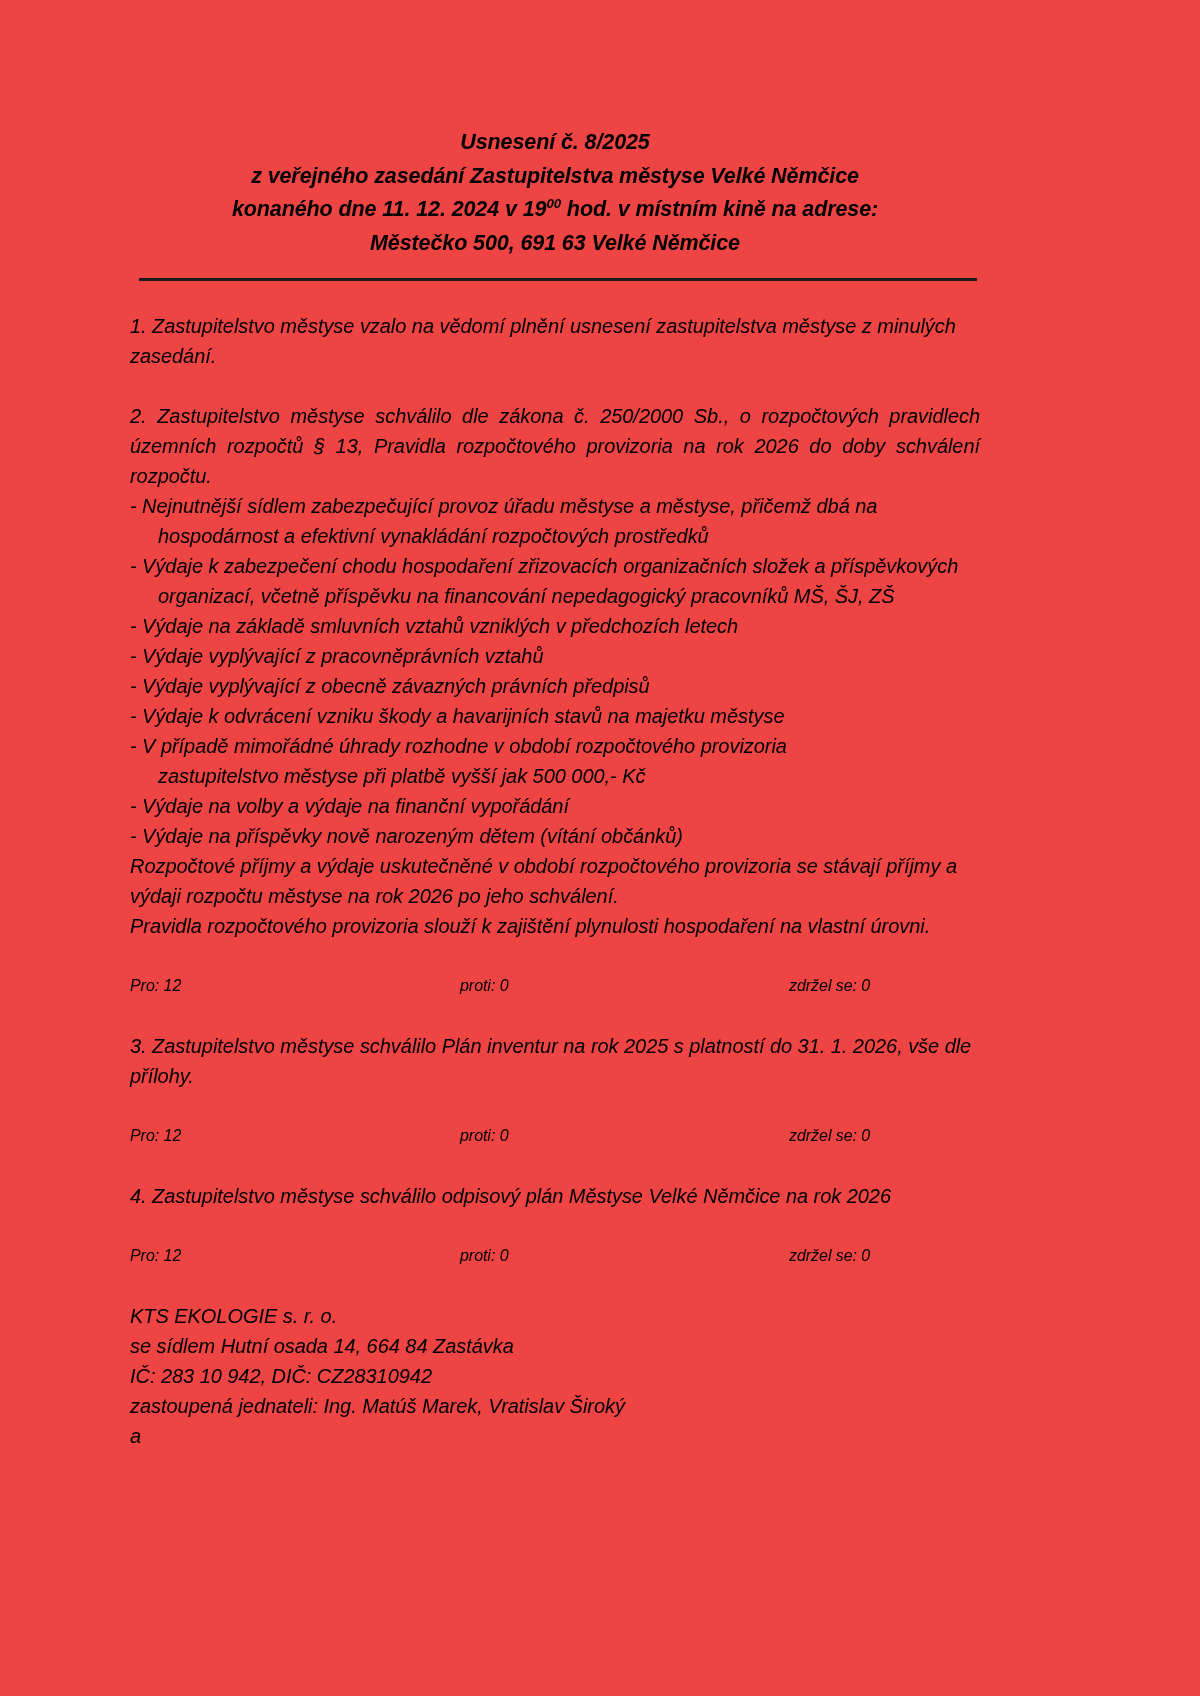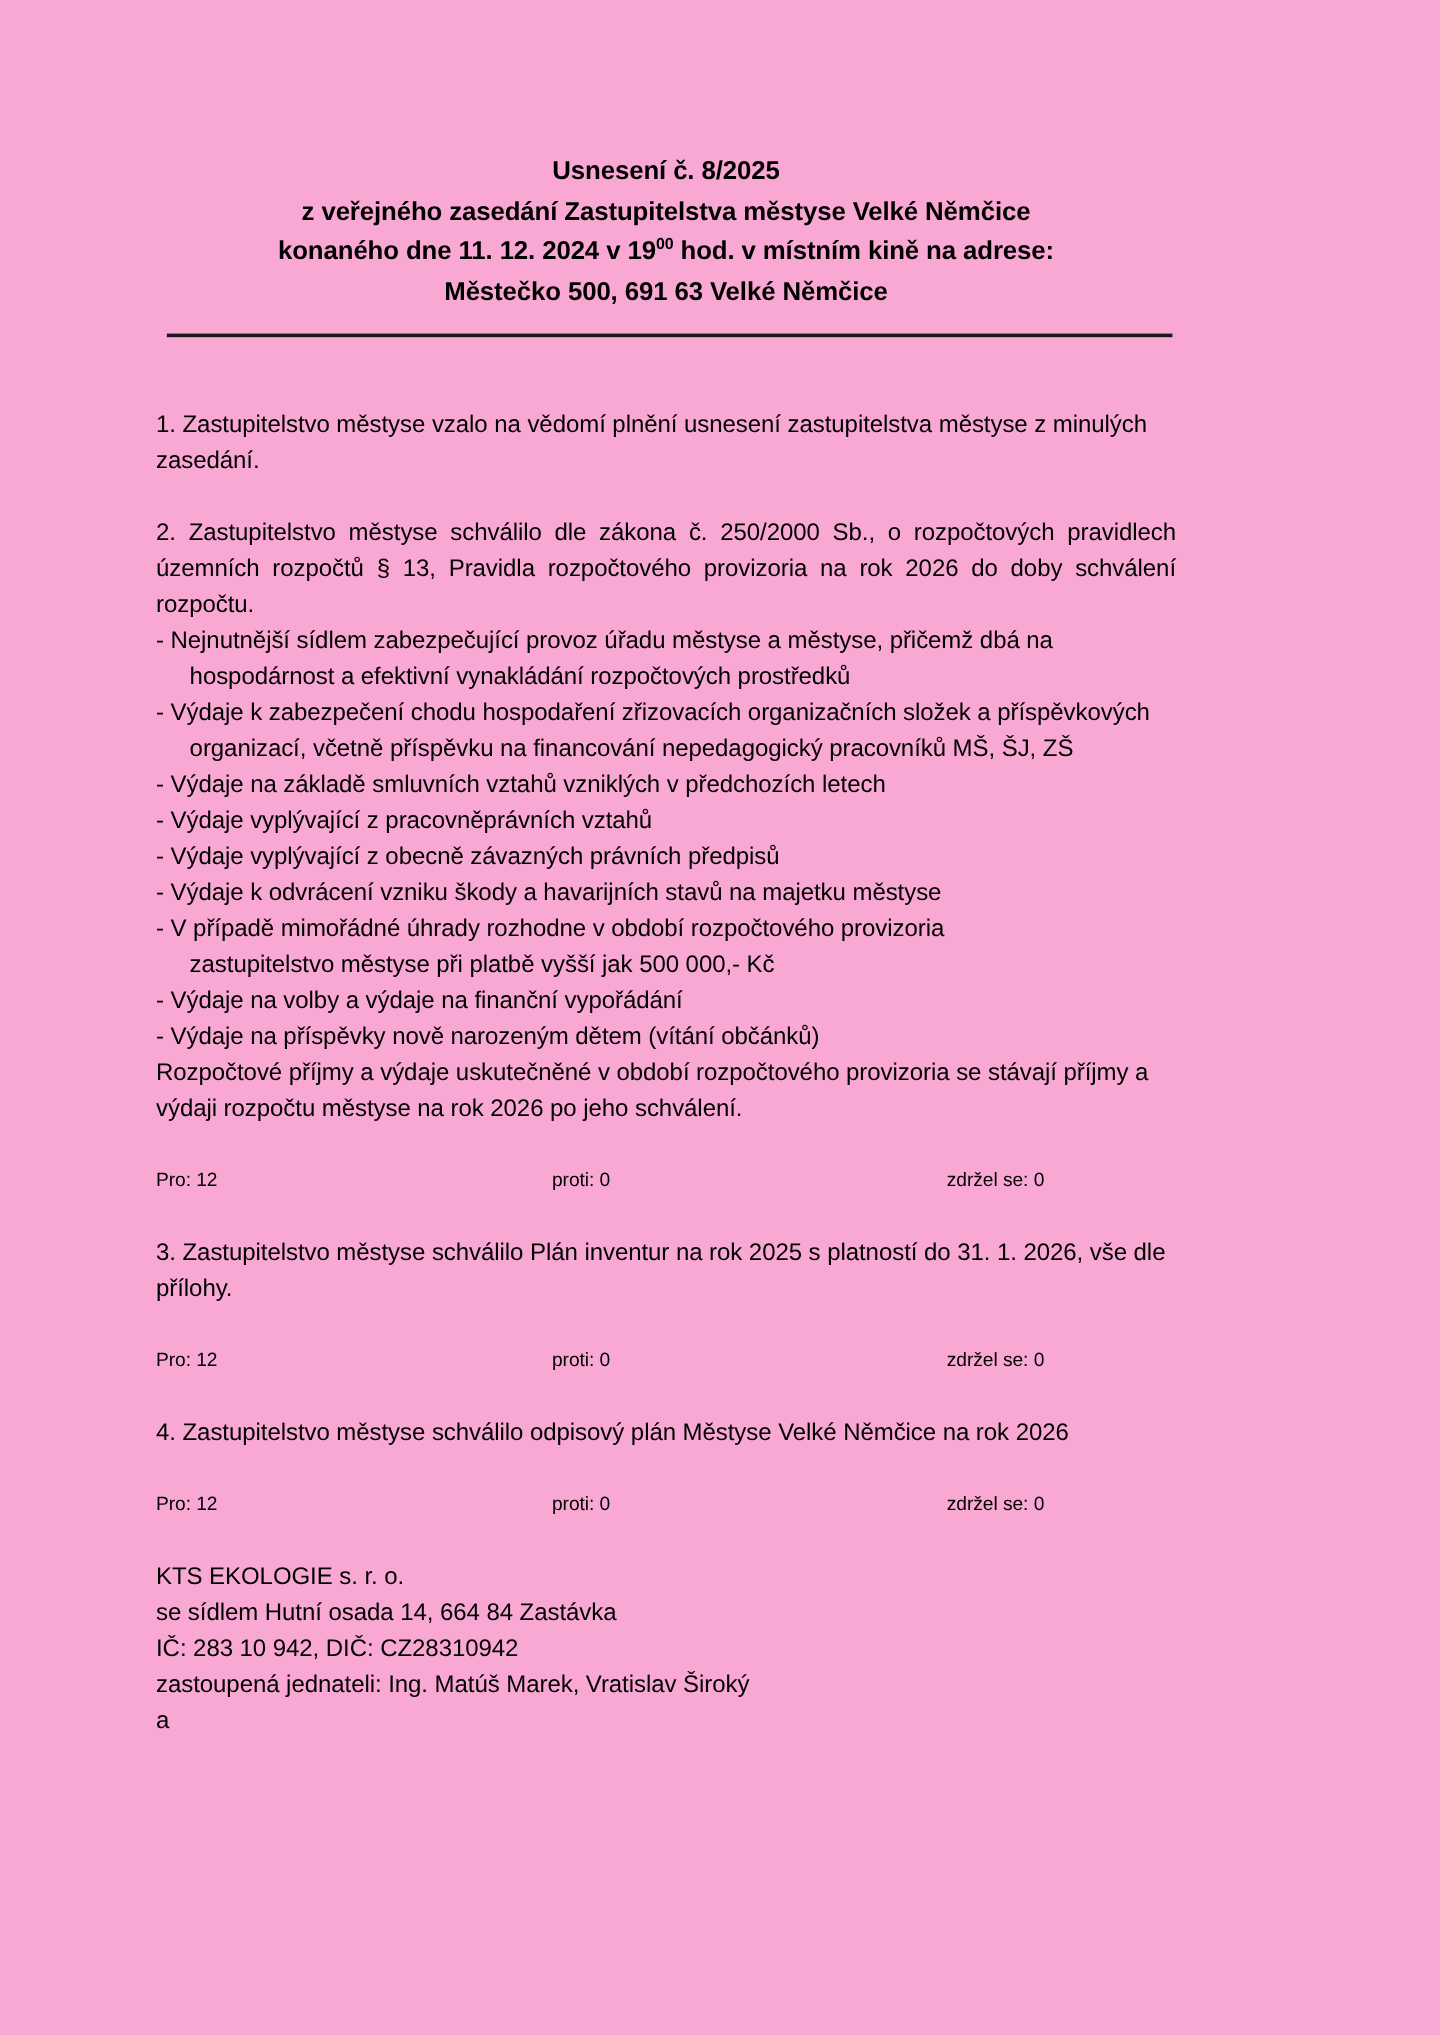--- a/index.html
+++ b/index.html
@@ -11,22 +11,23 @@
     width: 1200px;
     height: 1696px;
     font-family: "Liberation Sans", sans-serif;
     color: #000000;
     -webkit-font-smoothing: antialiased;
   }
   .page {
     position: relative;
     width: 1200px;
     height: 1696px;
-    background: #f9a8d4;
+    background: #ef4444;
     box-sizing: border-box;
+    font-style: italic;
   }
   .content {
     position: absolute;
     left: 130px;
     top: 0;
     width: 850px;
   }
 
   
   .doc-header {
@@ -52,21 +53,20 @@
     width: 838px;
     height: 3px;
     background: #1a1a1a;
   }
 
   
   .body-block {
     font-size: 20px;
     line-height: 30px;
     letter-spacing: -0.05px;
-    margin-top: 28px;
   }
   .para {
     margin: 0;
   }
   .para.justify {
     text-align: justify;
     text-justify: inter-word;
   }
   .spacer-lg { height: 30px; }
   .spacer-md { height: 30px; }
@@ -153,20 +153,21 @@
         </li>
         <li>
           <span>- Výdaje na volby a výdaje na finanční vypořádání</span>
         </li>
         <li>
           <span>- Výdaje na příspěvky nově narozeným dětem (vítání občánků)</span>
         </li>
       </ul>
 
       <p class="para">Rozpočtové příjmy a výdaje uskutečněné v období rozpočtového provizoria se stávají příjmy a výdaji rozpočtu městyse na rok 2026 po jeho schválení.</p>
+      <p class="para">Pravidla rozpočtového provizoria slouží k zajištění plynulosti hospodaření na vlastní úrovni.</p>
 
       <div class="spacer-md"></div>
 
       <div class="vote-row">
         <span class="v-pro">Pro: 12</span>
         <span class="v-proti">proti: 0</span>
         <span class="v-zdrzel">zdržel se: 0</span>
       </div>
 
       <div class="spacer-md"></div>

